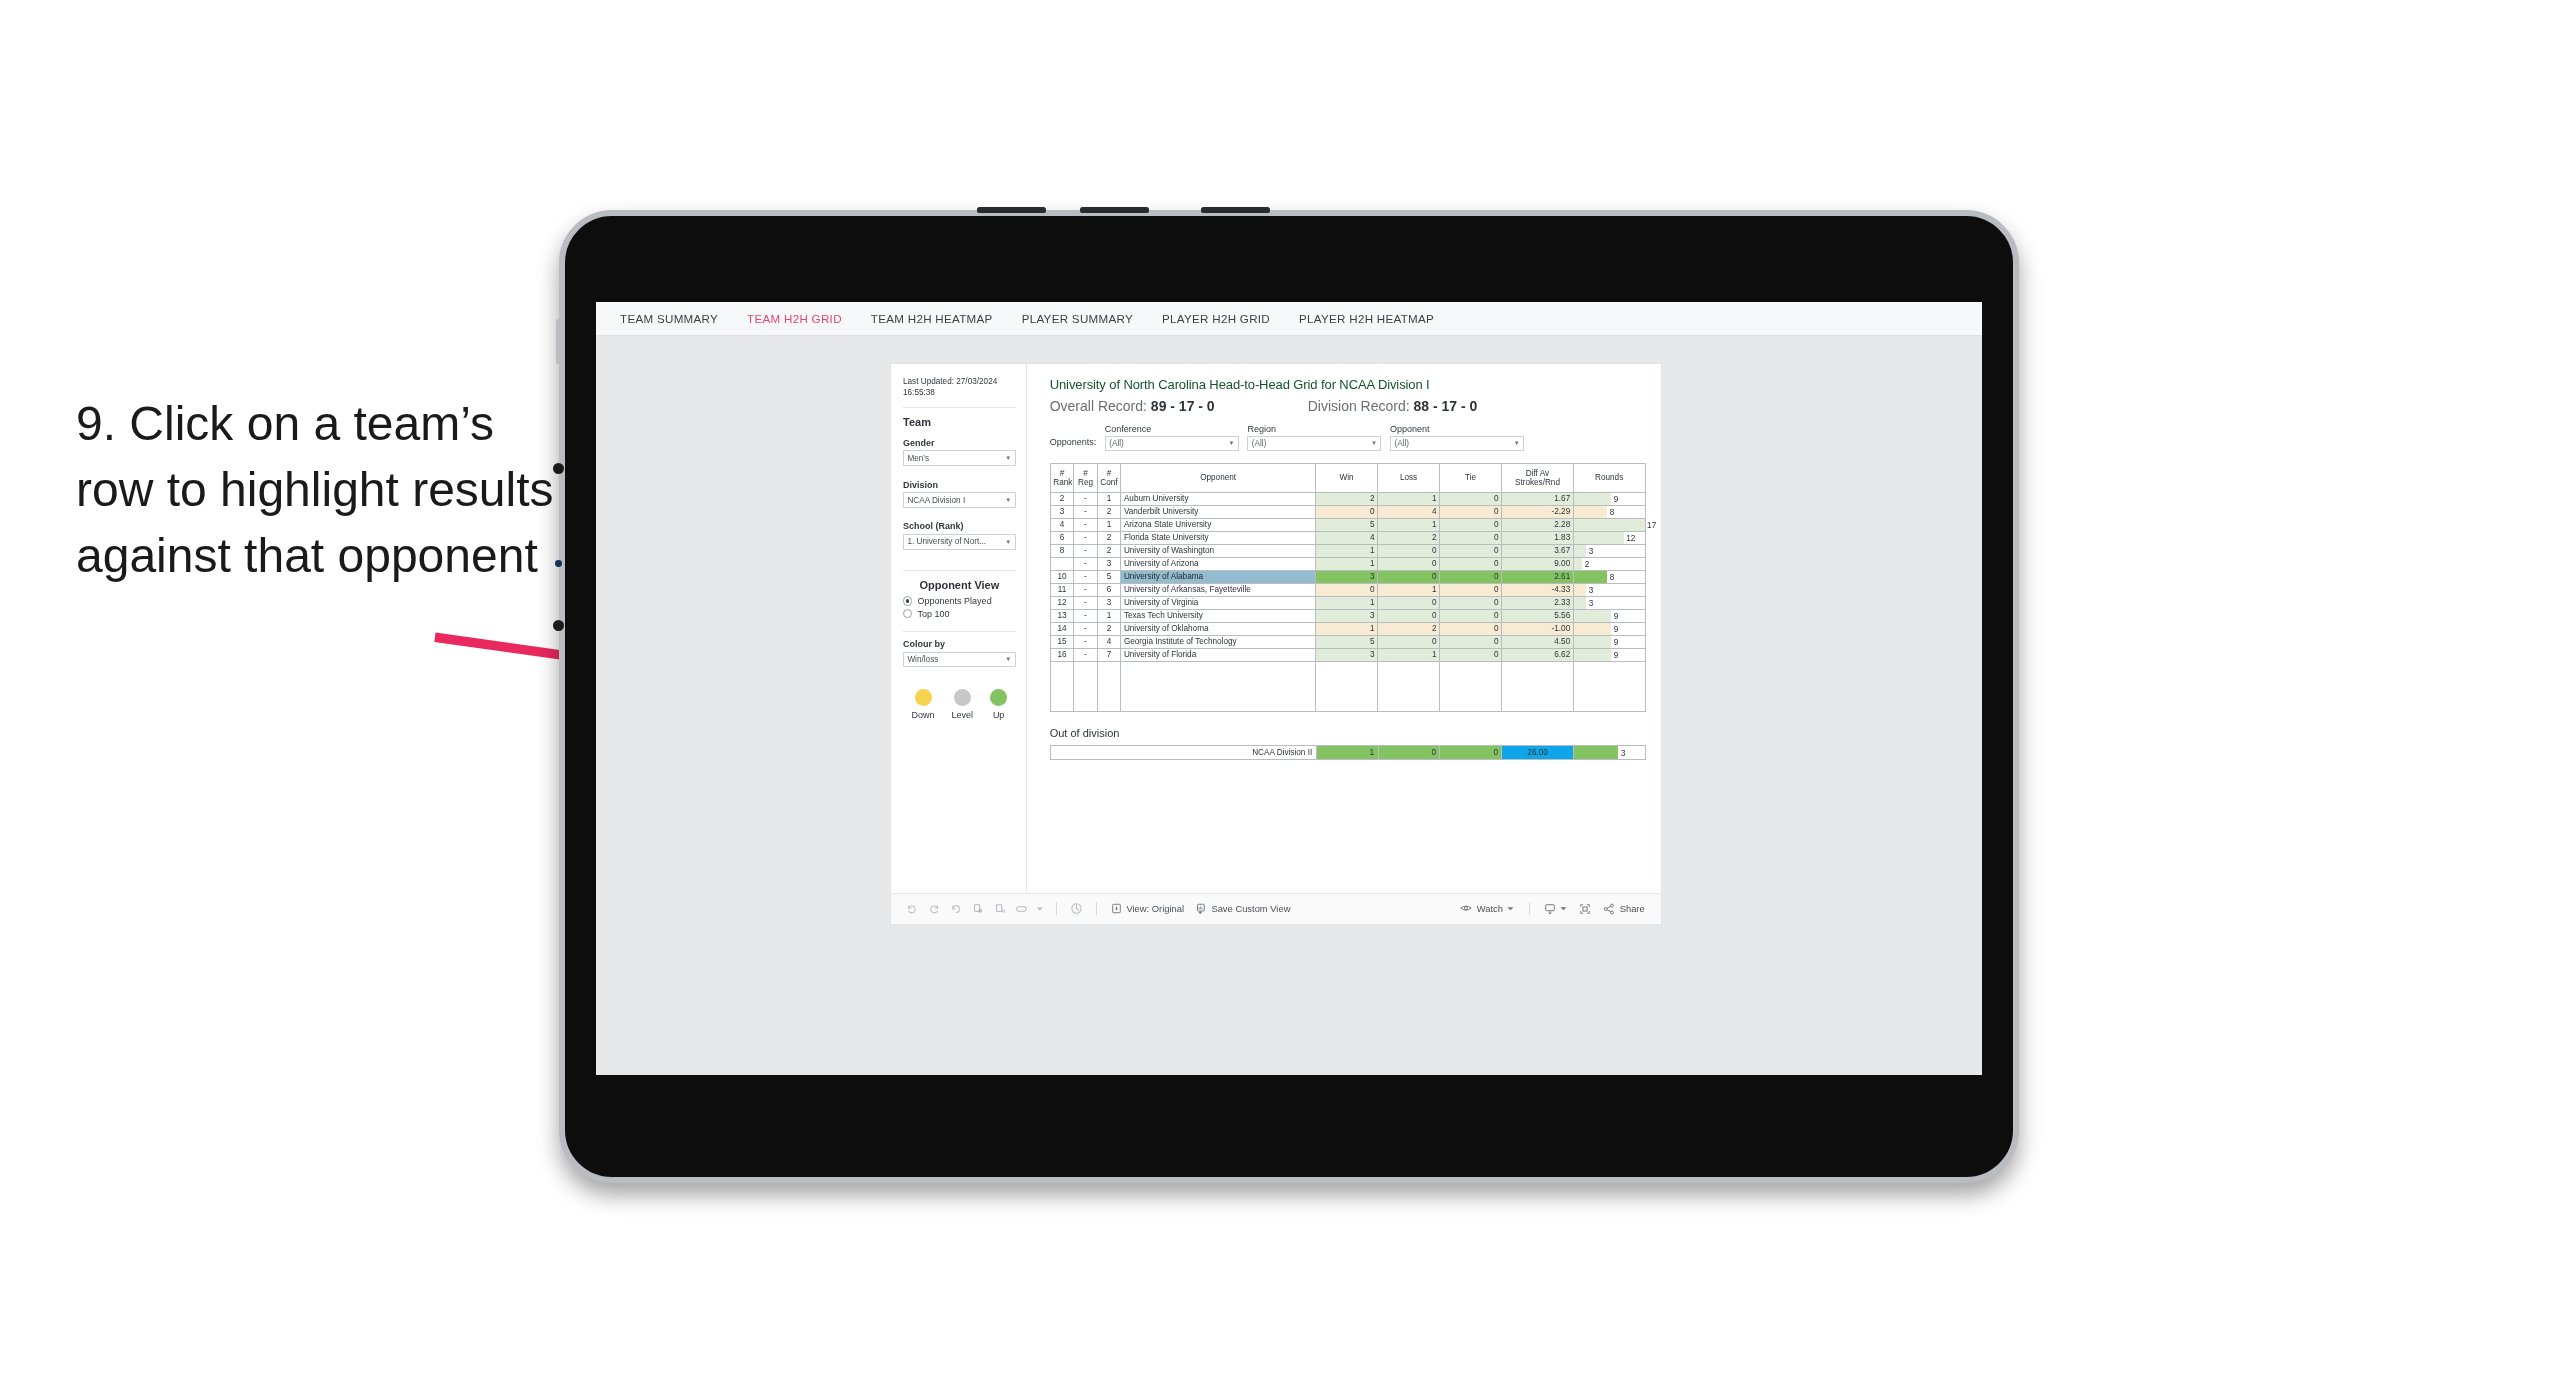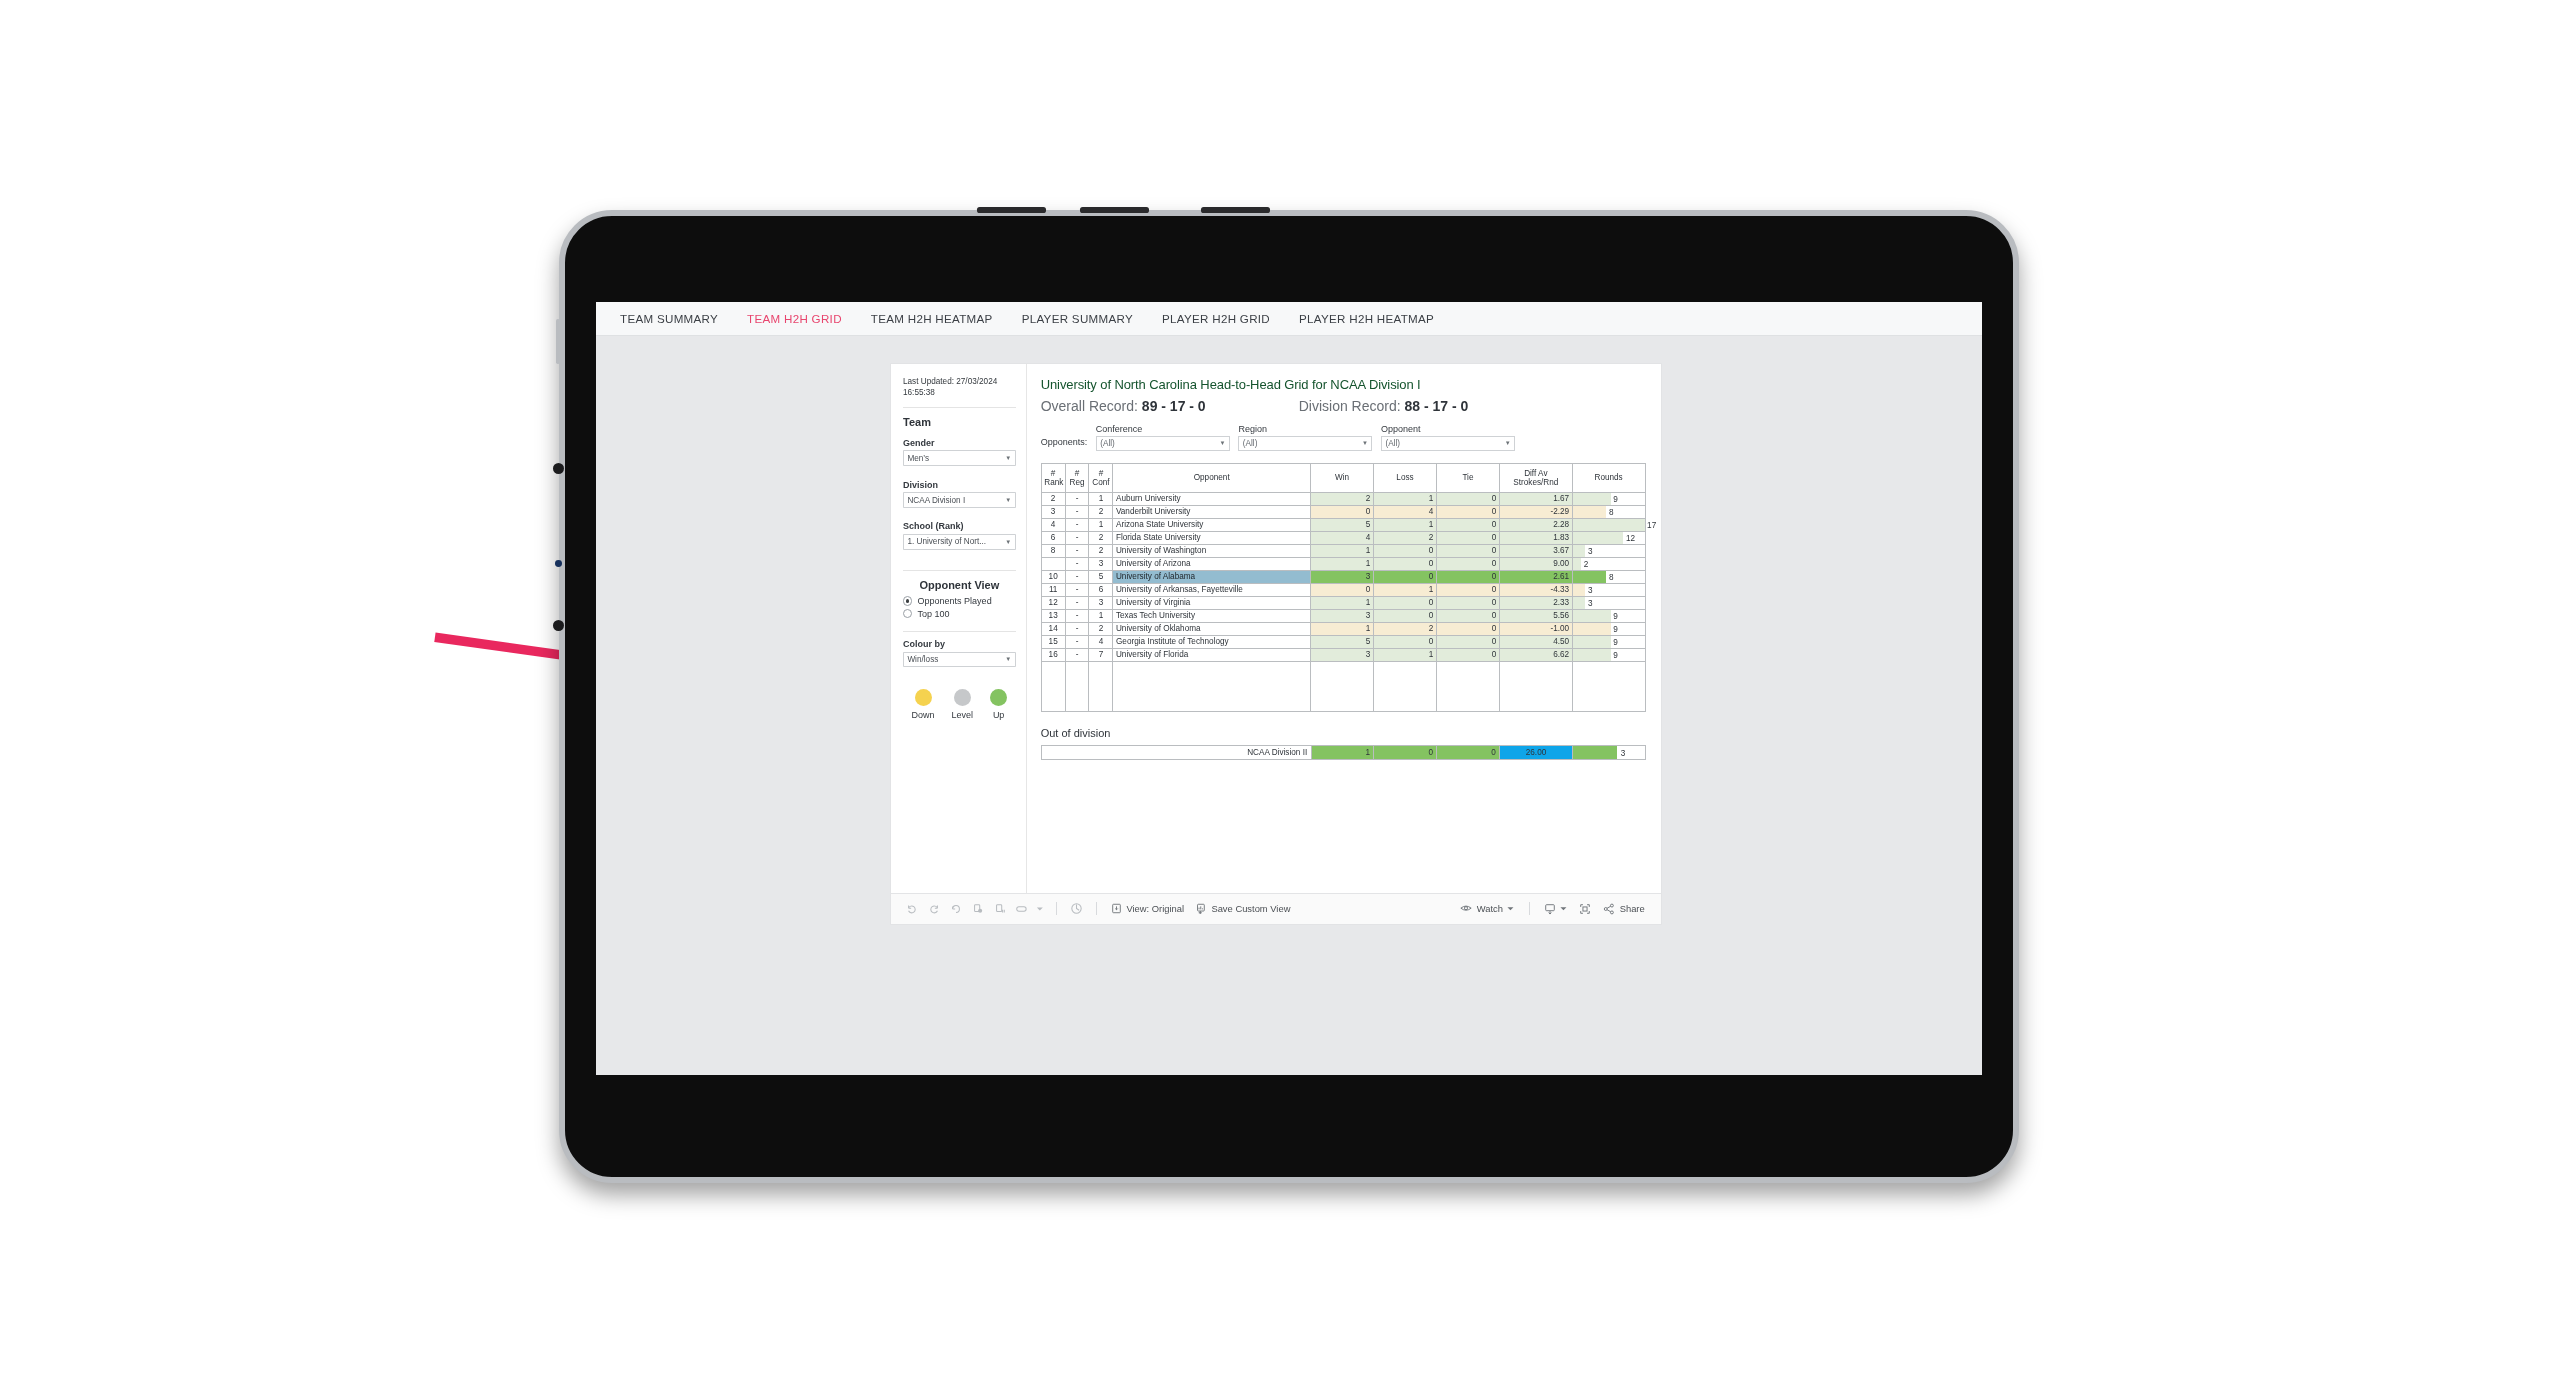--- a/index.html
+++ b/index.html
@@ -87,21 +87,21 @@
   .subnav-item { font-size: 11.6px; color:#3b3f45; letter-spacing:0.3px; white-space:nowrap; }
   .subnav-item.active { color:#e8456e; }
 
   
   .wb-body { position:relative; height: 685px; background:#e7e8ea; padding-top: 27.5px; }
   .viz {
     position:absolute; left: 295px; top: 27.5px; width: 770px; height: 560px;
     background:#ffffff; display:flex; flex-direction:column;
     box-shadow: 0 0 0 0.9px #e2e3e5;
   }
-  .viz-inner { display:flex; flex:1; min-height:0; }
+  .viz-inner { display:flex; flex:1; min-height:0;gap:9px; }
 
   
   .panel {
     width: 136px; flex: 0 0 136px; background:#fff;
     border-right:0.9px solid #e6e6e6; padding: 12px 10.3px 8.6px 12px;
     font-size: 9.4px; color:#34393f;
   }
   .lastupd { font-size: 8.2px; color:#33383d; line-height:1.35; }
   .hr { height:0.9px; background:#e4e4e4; margin: 9.4px 0 7.7px 0; }
   .panel h3 { font-size: 11px; font-weight:700; color:#2f343a; margin-bottom: 10.3px; }
@@ -180,20 +180,21 @@
   .tb-sep { width:0.9px; height:13.7px; background:#d8dadd; margin: 0 8.6px; }
   .tb-btn { display:flex; align-items:center; gap:4.3px; padding: 0 6px; height:22px; color:#4c5055; white-space:nowrap;}
   .tb-spacer { flex:1; }
   svg { display:block; }
 </style>
 </head>
 <body>
 
 <div id="stage">
 
+  <div class="caption">9. Click on a team’s row to highlight results against that opponent</div>
 
   <div class="arrow-wrap">
     <svg width="653" height="120" viewBox="0 0 760 140">
       <defs>
         <marker id="ah" markerWidth="7" markerHeight="7" refX="1.6" refY="3.2" orient="auto">
           <path d="M0,0 L7,3.2 L0,6.4 z" fill="#e9285e"></path>
         </marker>
       </defs>
       <line x1="6" y1="12" x2="680" y2="106" stroke="#e9285e" stroke-width="11" marker-end="url(#ah)"></line>
     </svg>

